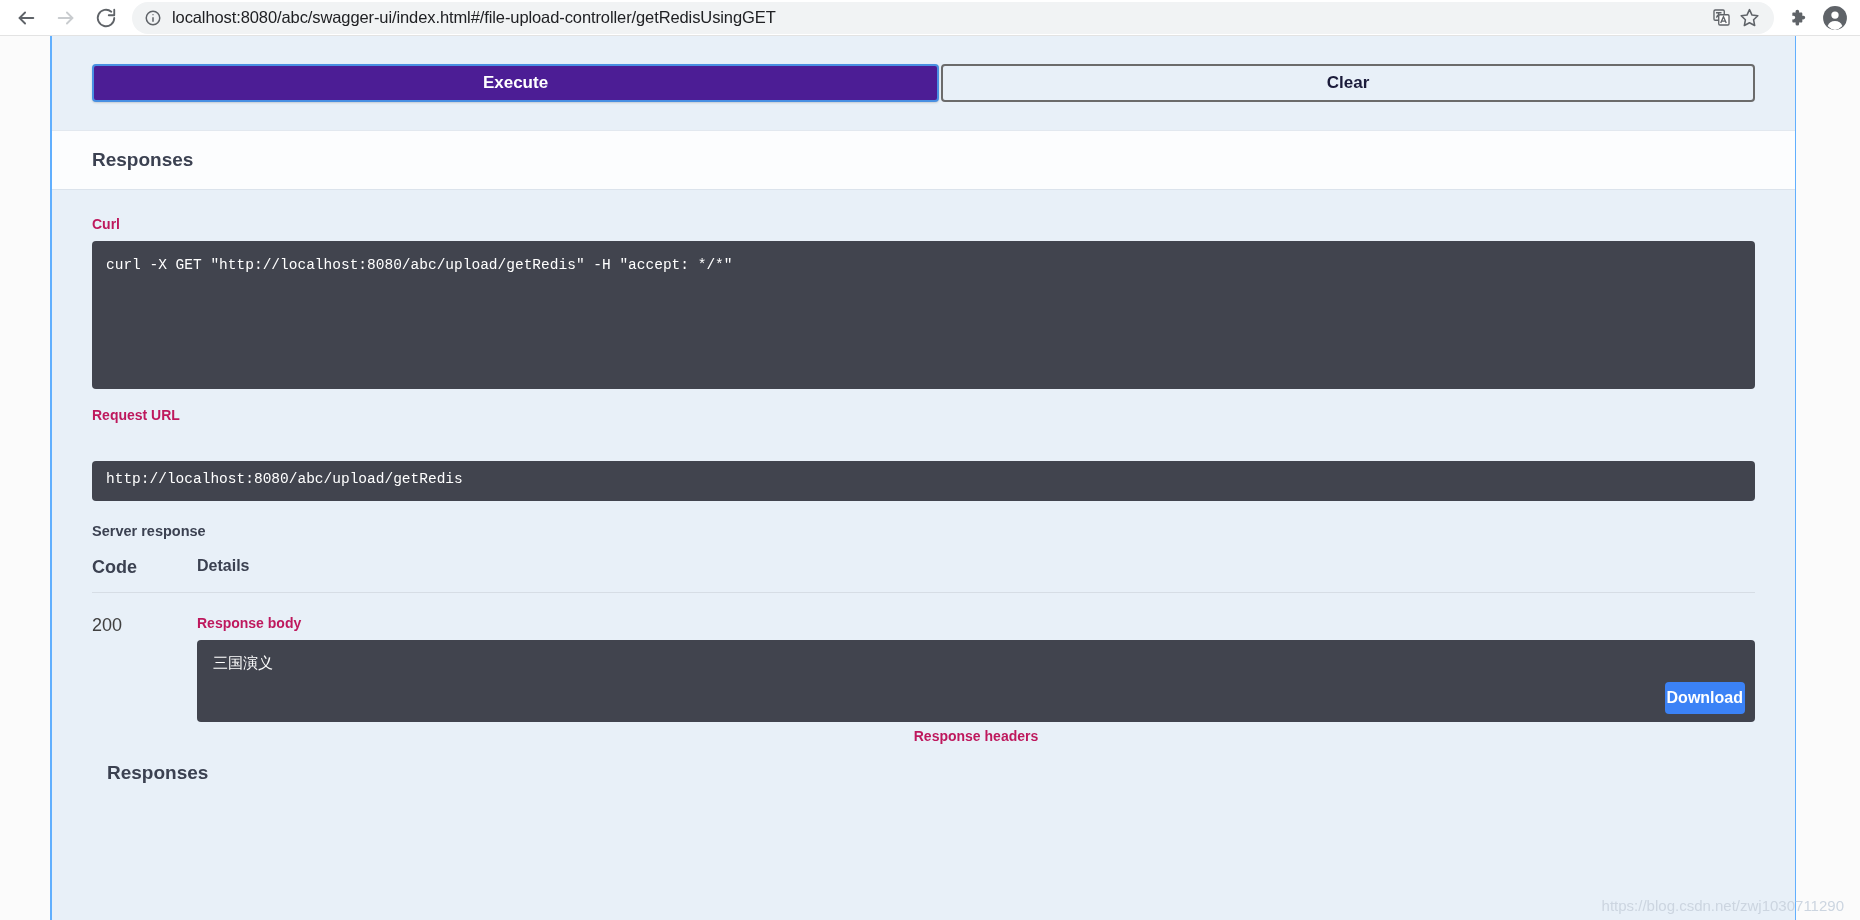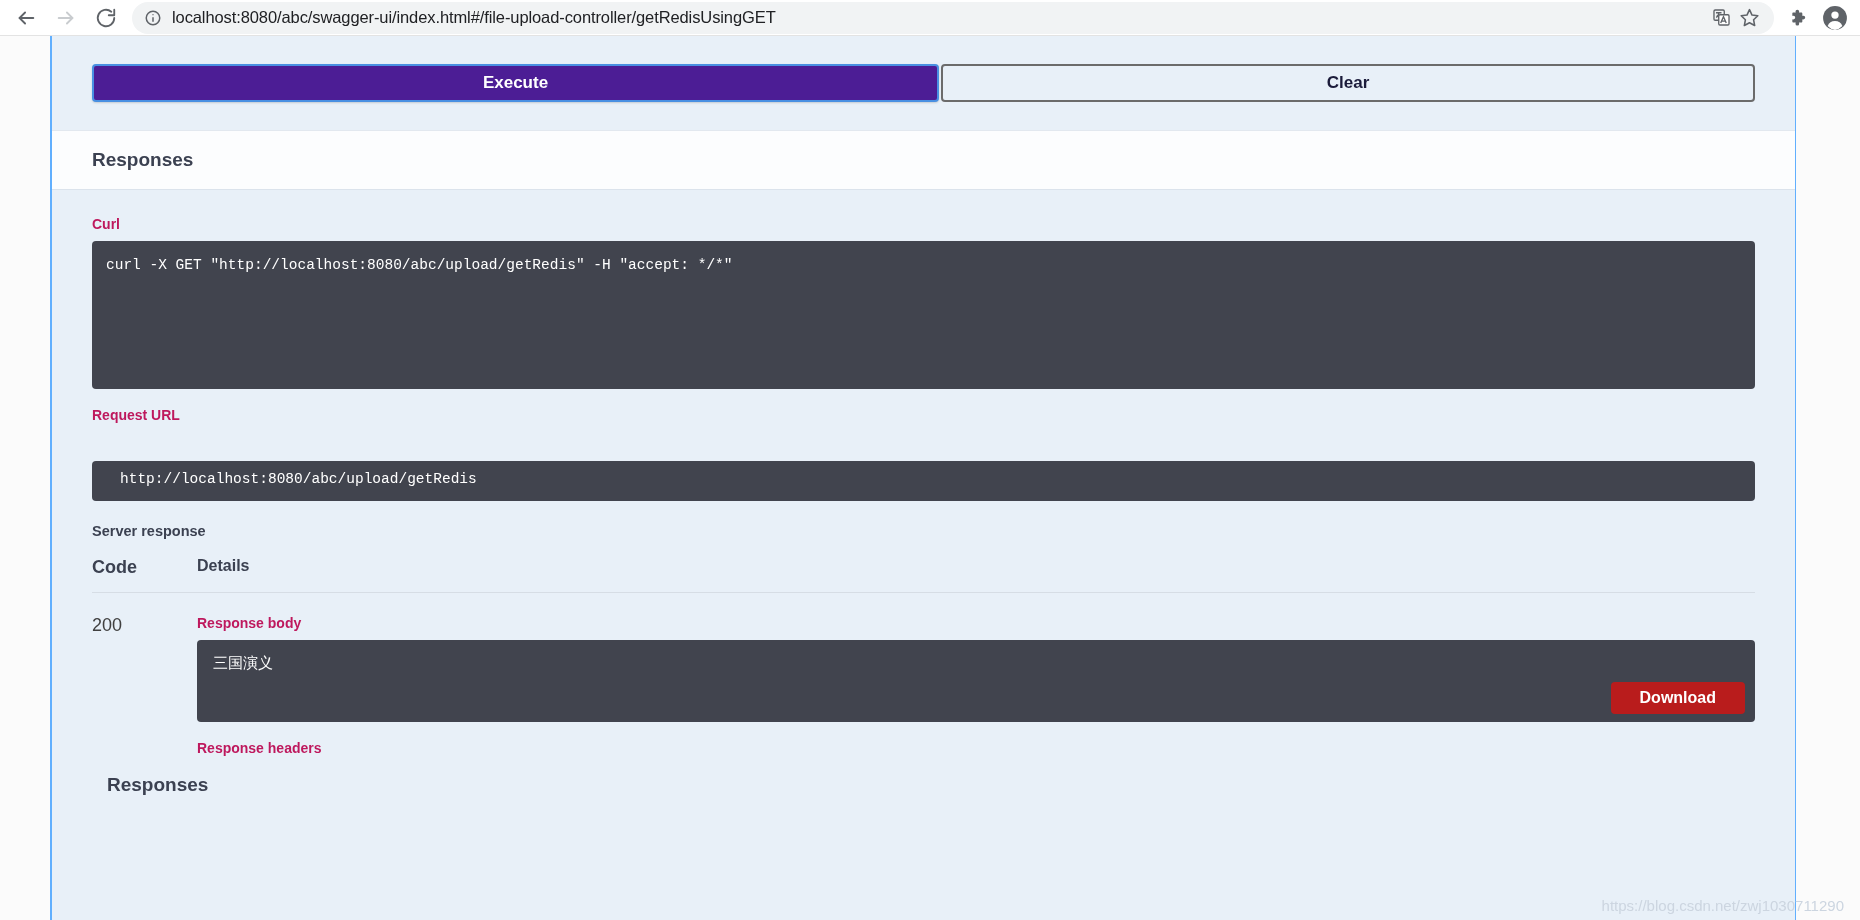--- a/index.html
+++ b/index.html
@@ -132,21 +132,21 @@
     background: #41444e;
     border-radius: 4px;
     color: #ffffff;
     font-family: "Liberation Mono", monospace;
     font-size: 14.5px;
     padding: 16px 14px;
     white-space: pre;
     overflow: hidden;
   }
   .curl-block { height: 148px; }
-  .url-block { height: 40px; padding: 10px 28px; margin-top: 38px; }
+  .url-block { height: 40px; padding: 10px 14px; margin-top: 38px; }
 
   .server-response-label {
     margin-top: 22px;
     font-size: 14.5px;
     font-weight: bold;
     color: #3b4151;
   }
 
   .table-head {
     display: flex;
@@ -173,32 +173,32 @@
     padding: 14px 16px;
   }
   .resp-body-text {
     color: #ffffff;
     font-family: "Liberation Mono", monospace;
     font-size: 15px;
   }
   .download-btn {
     position: absolute;
     right: 10px; bottom: 8px;
-    background: #b91c1c;
+    background: #3b82f6;
     color: #ffffff;
     border: none;
     border-radius: 4px;
     font-size: 16px;
     font-weight: bold;
-    padding: 7px 29px;
+    padding: 7px 2px;
     cursor: pointer;
     font-family: "Liberation Sans", sans-serif;
   }
 
-  .hdr-label { margin-top: 18px; }
+  .hdr-label { margin-top: 6px; text-align: center; }
   .headers-block {
     background: #41444e;
     border-radius: 4px;
     color: #ffffff;
     font-family: "Liberation Mono", monospace;
     font-size: 14.5px;
     line-height: 1.52;
     padding: 14px 20px;
   }
 

